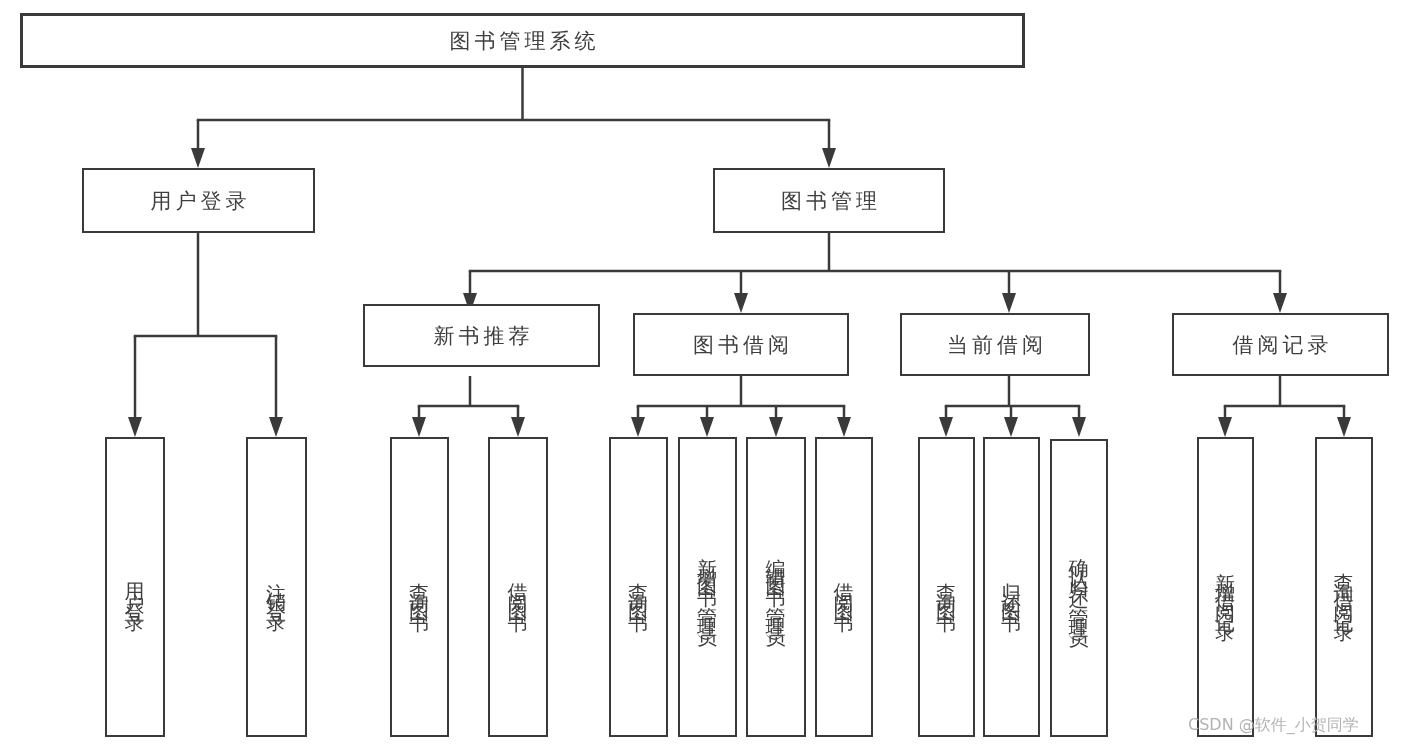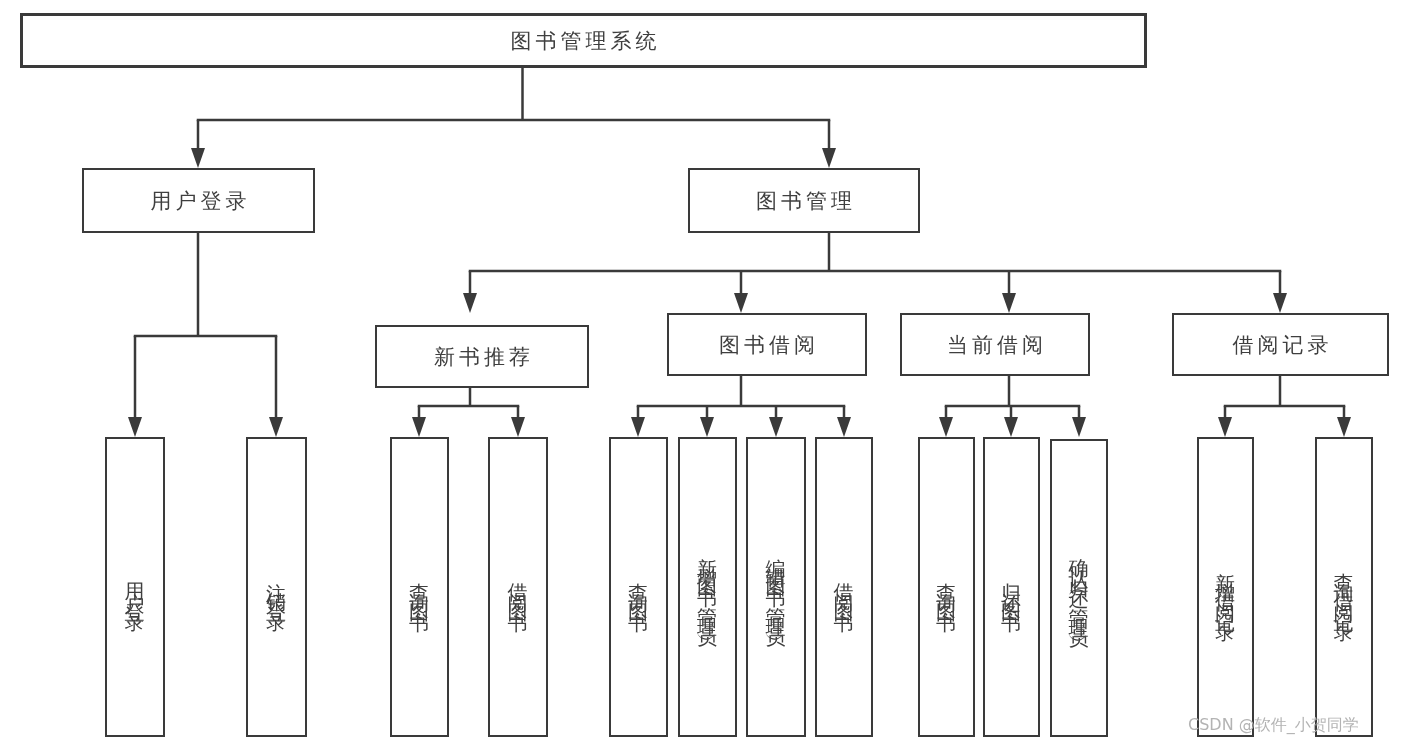--- a/index.html
+++ b/index.html
@@ -117,27 +117,27 @@
     <polygon points="1072,417 1086,417 1079,437"></polygon>
 
     <line x1="1280" y1="376" x2="1280" y2="407"></line>
     <line x1="1223.75" y1="406" x2="1345.25" y2="406"></line>
     <line x1="1225" y1="406" x2="1225" y2="423"></line>
     <polygon points="1218,417 1232,417 1225,437"></polygon>
     <line x1="1344" y1="406" x2="1344" y2="423"></line>
     <polygon points="1337,417 1351,417 1344,437"></polygon>
   </svg>
 
-  <div class="node hbox root-box" style="left:20px; top:13px; width:1127px; height:55px;">图书管理系统</div>
+  <div class="node hbox root-box" style="left:20px; top:13px; width:1005px; height:55px;">图书管理系统</div>
 
   <div class="node hbox" style="left:82px; top:168px; width:233px; height:65px;">用户登录</div>
-  <div class="node hbox" style="left:688px; top:168px; width:232px; height:65px;">图书管理</div>
+  <div class="node hbox" style="left:713px; top:168px; width:232px; height:65px;">图书管理</div>
 
-  <div class="node hbox" style="left:363px; top:325px; width:214px; height:63px;margin-left:12px;">新书推荐</div>
-  <div class="node hbox" style="left:667px; top:313px; width:200px; height:63px;">图书借阅</div>
+  <div class="node hbox" style="left:363px; top:304px; width:237px; height:63px;">新书推荐</div>
+  <div class="node hbox" style="left:633px; top:313px; width:216px; height:63px;">图书借阅</div>
   <div class="node hbox" style="left:900px; top:313px; width:190px; height:63px;">当前借阅</div>
   <div class="node hbox" style="left:1172px; top:313px; width:217px; height:63px;font-family:Liberation Mono, monospace;">借阅记录</div>
 
   <div class="node vbox" style="left:105px; top:437px; width:60px; height:300px;">
     <span class="vtext">用户登录</span>
   </div>
   <div class="node vbox" style="left:246px; top:437px; width:61px; height:300px;">
     <span class="vtext">注销登录</span>
   </div>
 

